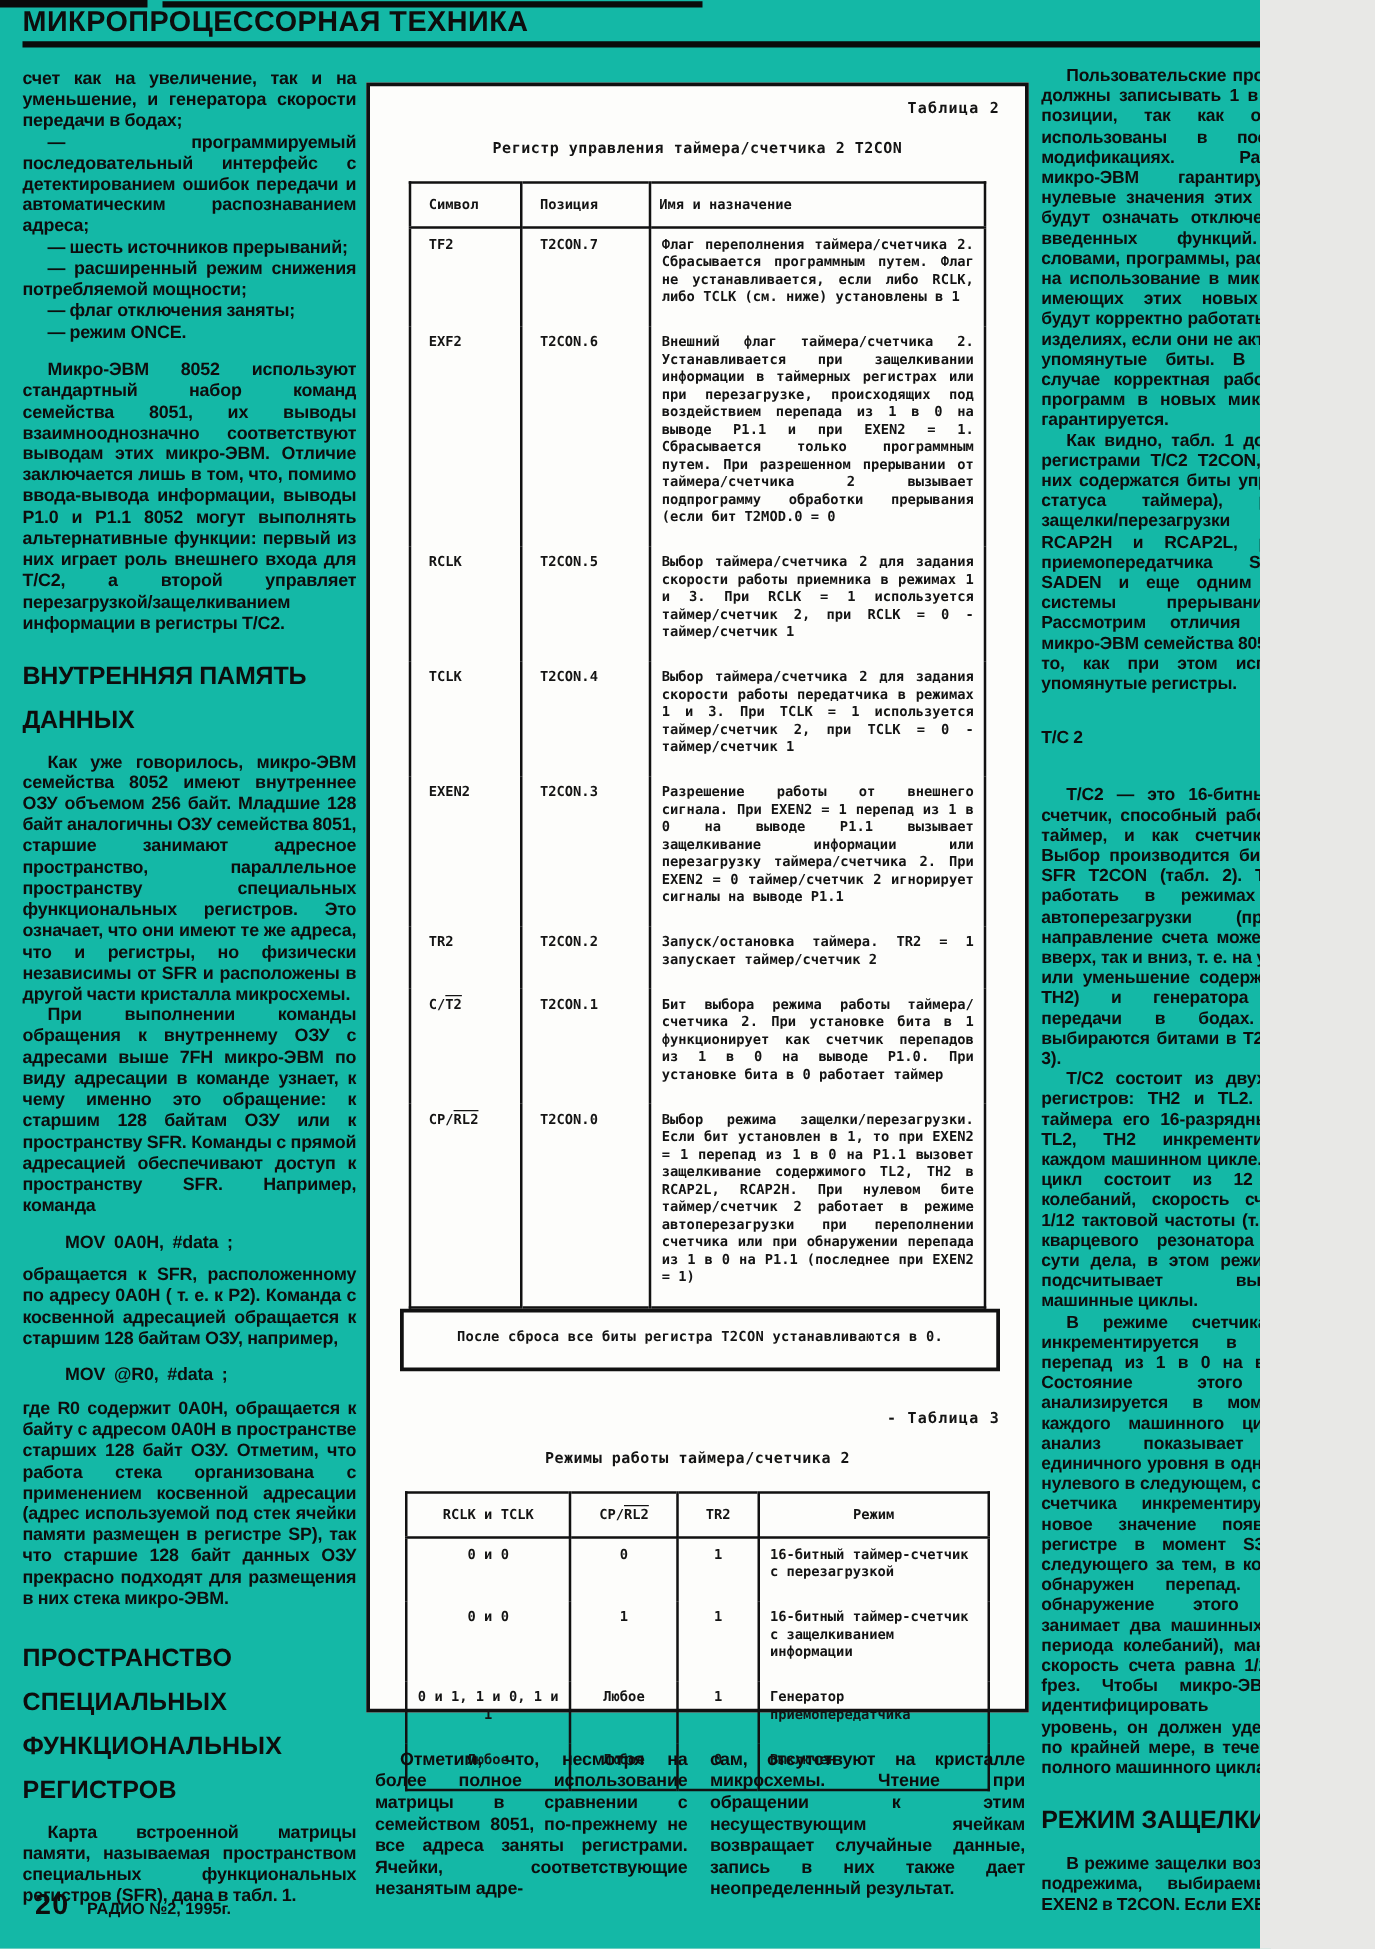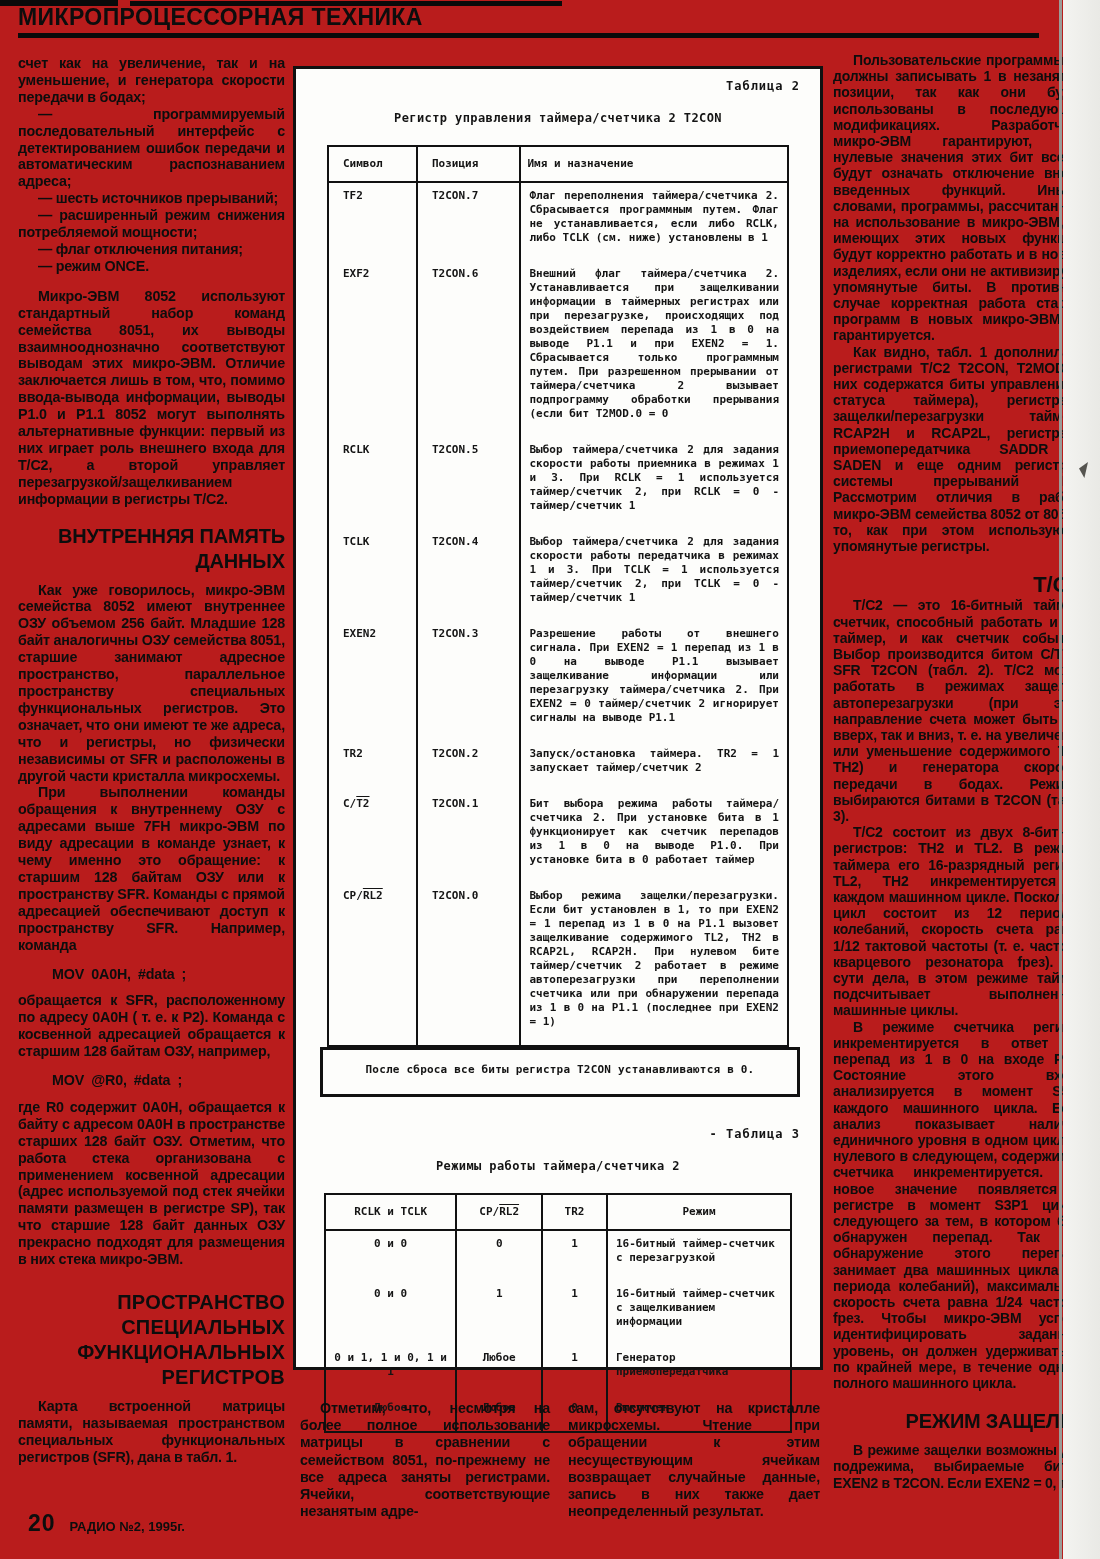--- a/index.html
+++ b/index.html
@@ -1,27 +1,27 @@
 <!DOCTYPE html>
 <html><head>
 <meta charset="utf-8">
 <style>
   html,body{margin:0;padding:0;background:#e8e8e6;}
-  .page{position:relative;width:1100px;height:1559px;background:#b91c1c;overflow:hidden;
+  .page{position:relative;width:1008px;height:1559px;background:#14b8a6;overflow:hidden;
         font-family:"Liberation Sans",sans-serif;color:#0d0d0d;}
   
   .bar{position:absolute;background:#0a0a0a;}
   .masthead{position:absolute;left:18px;top:4px;font-size:23px;font-weight:bold;letter-spacing:0.4px;}
   
   .col{position:absolute;font-size:14.3px;line-height:16.9px;text-align:justify;font-weight:bold;
        letter-spacing:-0.15px;word-spacing:-0.3px;}
   .para{margin:0;text-indent:20px;}
   .para.noindent{text-indent:0;}
   .gap-sm{margin-top:13px;}
-  .headline{font-size:20px;line-height:25px;font-weight:bold;text-align:right;text-indent:0;
+  .headline{font-size:20px;line-height:35px;font-weight:bold;text-align:left;text-indent:0;
             margin:16px 0 8px;}
   .headline.small-caps{letter-spacing:0.2px;}
   .codeline{text-align:left;text-indent:34px;white-space:pre;margin:12px 0 10px;font-weight:bold;}
   
   .tbox{position:absolute;left:293px;top:66px;width:530px;height:1304px;border:3px solid #111;
         background:#fdfdfb;box-sizing:border-box;padding:10px 16px 0 16px;
         font-family:"DejaVu Sans Mono",monospace;font-weight:bold;color:#141414;}
   .tbl-label{text-align:right;font-size:12px;letter-spacing:1px;padding-right:4px;}
   .tbl-title{text-align:center;font-size:12px;letter-spacing:0.4px;margin:18px 0 20px;}
   table.grid{border-collapse:collapse;margin:0 auto;font-size:11px;line-height:14px;}
@@ -66,21 +66,21 @@
   <div class="bar" style="left:0;top:0;width:118px;height:6px;"></div>
   <div class="bar" style="left:130px;top:1px;width:432px;height:5px;"></div>
   <div class="masthead">МИКРОПРОЦЕССОРНАЯ ТЕХНИКА</div>
   <div class="bar" style="left:18px;top:33px;width:1021px;height:5px;"></div>
 
   <div class="col" style="left:18px;top:55px;width:267px;">
     <p class="para noindent">счет как на увеличение, так и на уменьшение, и генератора скорости передачи в бодах;</p>
     <p class="para">— программируемый последовательный интерфейс с детектированием ошибок передачи и автоматическим распознаванием адреса;</p>
     <p class="para">— шесть источников прерываний;</p>
     <p class="para">— расширенный режим снижения потребляемой мощности;</p>
-    <p class="para">— флаг отключения питания;</p>
+    <p class="para">— флаг отключения заняты;</p>
     <p class="para">— режим ONCE.</p>
     <p class="para gap-sm">Микро-ЭВМ 8052 используют стандартный набор команд семейства 8051, их выводы взаимнооднозначно соответствуют выводам этих микро-ЭВМ. Отличие заключается лишь в том, что, помимо ввода-вывода информации, выводы P1.0 и P1.1 8052 могут выполнять альтернативные функции: первый из них играет роль внешнего входа для Т/С2, а второй управляет перезагрузкой/защелкиванием информации в регистры Т/С2.</p>
     <h2 class="headline">ВНУТРЕННЯЯ ПАМЯТЬ ДАННЫХ</h2>
     <p class="para">Как уже говорилось, микро-ЭВМ семейства 8052 имеют внутреннее ОЗУ объемом 256 байт. Младшие 128 байт аналогичны ОЗУ семейства 8051, старшие занимают адресное пространство, параллельное пространству специальных функциональных регистров. Это означает, что они имеют те же адреса, что и регистры, но физически независимы от SFR и расположены в другой части кристалла микросхемы.</p>
     <p class="para">При выполнении команды обращения к внутреннему ОЗУ с адресами выше 7FH микро-ЭВМ по виду адресации в команде узнает, к чему именно это обращение: к старшим 128 байтам ОЗУ или к пространству SFR. Команды с прямой адресацией обеспечивают доступ к пространству SFR. Например, команда</p>
     <p class="codeline">MOV  0A0H,  #data  ;</p>
     <p class="para noindent">обращается к SFR, расположенному по адресу 0A0H ( т. е. к P2). Команда с косвенной адресацией обращается к старшим 128 байтам ОЗУ, например,</p>
     <p class="codeline">MOV  @R0,  #data  ;</p>
     <p class="para noindent">где R0 содержит 0A0H, обращается к байту с адресом 0A0H в пространстве старших 128 байт ОЗУ. Отметим, что работа стека организована с применением косвенной адресации (адрес используемой под стек ячейки памяти размещен в регистре SP), так что старшие 128 байт данных ОЗУ прекрасно подходят для размещения в них стека микро-ЭВМ.</p>
     <h2 class="headline small-caps" style="margin-top:22px;">ПРОСТРАНСТВО СПЕЦИАЛЬНЫХ ФУНКЦИОНАЛЬНЫХ РЕГИСТРОВ</h2>
@@ -189,21 +189,21 @@
   <div class="bottom-col" style="left:300px;width:250px;">
     <p class="para" style="text-indent:20px;margin:0;">Отметим, что, несмотря на более полное использование матрицы в сравнении с семейством 8051, по-прежнему не все адреса заняты регистрами. Ячейки, соответствующие незанятым адре-</p>
   </div>
   <div class="bottom-col" style="left:568px;width:252px;">
     <p class="para noindent" style="margin:0;">сам, отсутствуют на кристалле микросхемы. Чтение при обращении к этим несуществующим ячейкам возвращает случайные данные, запись в них также дает неопределенный результат.</p>
   </div>
 
   <div class="col" style="left:833px;top:52px;width:253px;font-size:14px;line-height:16.2px;">
     <p class="para">Пользовательские программы не должны записывать 1 в незанятые позиции, так как они будут использованы в последующих модификациях. Разработчики микро-ЭВМ гарантируют, что нулевые значения этих бит всегда будут означать отключение вновь введенных функций. Иными словами, программы, рассчитанные на использование в микро-ЭВМ, не имеющих этих новых функций, будут корректно работать и в новых изделиях, если они не активизируют упомянутые биты. В противном случае корректная работа старых программ в новых микро-ЭВМ не гарантируется.</p>
     <p class="para">Как видно, табл. 1 дополнилась регистрами Т/С2 T2CON, T2MOD (в них содержатся биты управления и статуса таймера), регистрами защелки/перезагрузки таймера RCAP2H и RCAP2L, регистрами приемопередатчика SADDR и SADEN и еще одним регистром системы прерываний IPH. Рассмотрим отличия в работе микро-ЭВМ семейства 8052 от 8051 и то, как при этом используются упомянутые регистры.</p>
-    <h2 class="headline" style="font-size:22px;margin:18px 0 0;">Т/С 2</h2>
+    <h2 class="headline" style="font-size:14px;margin:18px 0 20px;">Т/С 2</h2>
     <p class="para">Т/С2 — это 16-битный таймер/счетчик, способный работать и как таймер, и как счетчик событий. Выбор производится битом С/Т2 в SFR T2CON (табл. 2). Т/С2 может работать в режимах защелки, автоперезагрузки (при этом направление счета может быть как вверх, так и вниз, т. е. на увеличение или уменьшение содержимого TL2, TH2) и генератора скорости передачи в бодах. Режимы выбираются битами в T2CON (табл. 3).</p>
     <p class="para">Т/С2 состоит из двух 8-битных регистров: TH2 и TL2. В режиме таймера его 16-разрядный регистр TL2, TH2 инкрементируется в каждом машинном цикле. Поскольку цикл состоит из 12 периодов колебаний, скорость счета равна 1/12 тактовой частоты (т. е. частоты кварцевого резонатора fрез). По сути дела, в этом режиме таймер подсчитывает выполненные машинные циклы.</p>
     <p class="para">В режиме счетчика регистр инкрементируется в ответ на перепад из 1 в 0 на входе P1.0. Состояние этого входа анализируется в момент S5P2 каждого машинного цикла. Если анализ показывает наличие единичного уровня в одном цикле и нулевого в следующем, содержимое счетчика инкрементируется. Его новое значение появляется в регистре в момент S3P1 цикла, следующего за тем, в котором был обнаружен перепад. Так как обнаружение этого перепада занимает два машинных цикла (24 периода колебаний), максимальная скорость счета равна 1/24 частоты fрез. Чтобы микро-ЭВМ успела идентифицировать заданный уровень, он должен удерживаться, по крайней мере, в течение одного полного машинного цикла.</p>
     <h2 class="headline" style="margin:18px 0 8px;">РЕЖИМ ЗАЩЕЛКИ</h2>
     <p class="para">В режиме защелки возможны два подрежима, выбираемые битом EXEN2 в T2CON. Если EXEN2 = 0, то</p>
   </div>
 
   <div class="footer">
     <span class="pgnum">20</span><span class="issue">РАДИО №2, 1995г.</span>
   </div>

